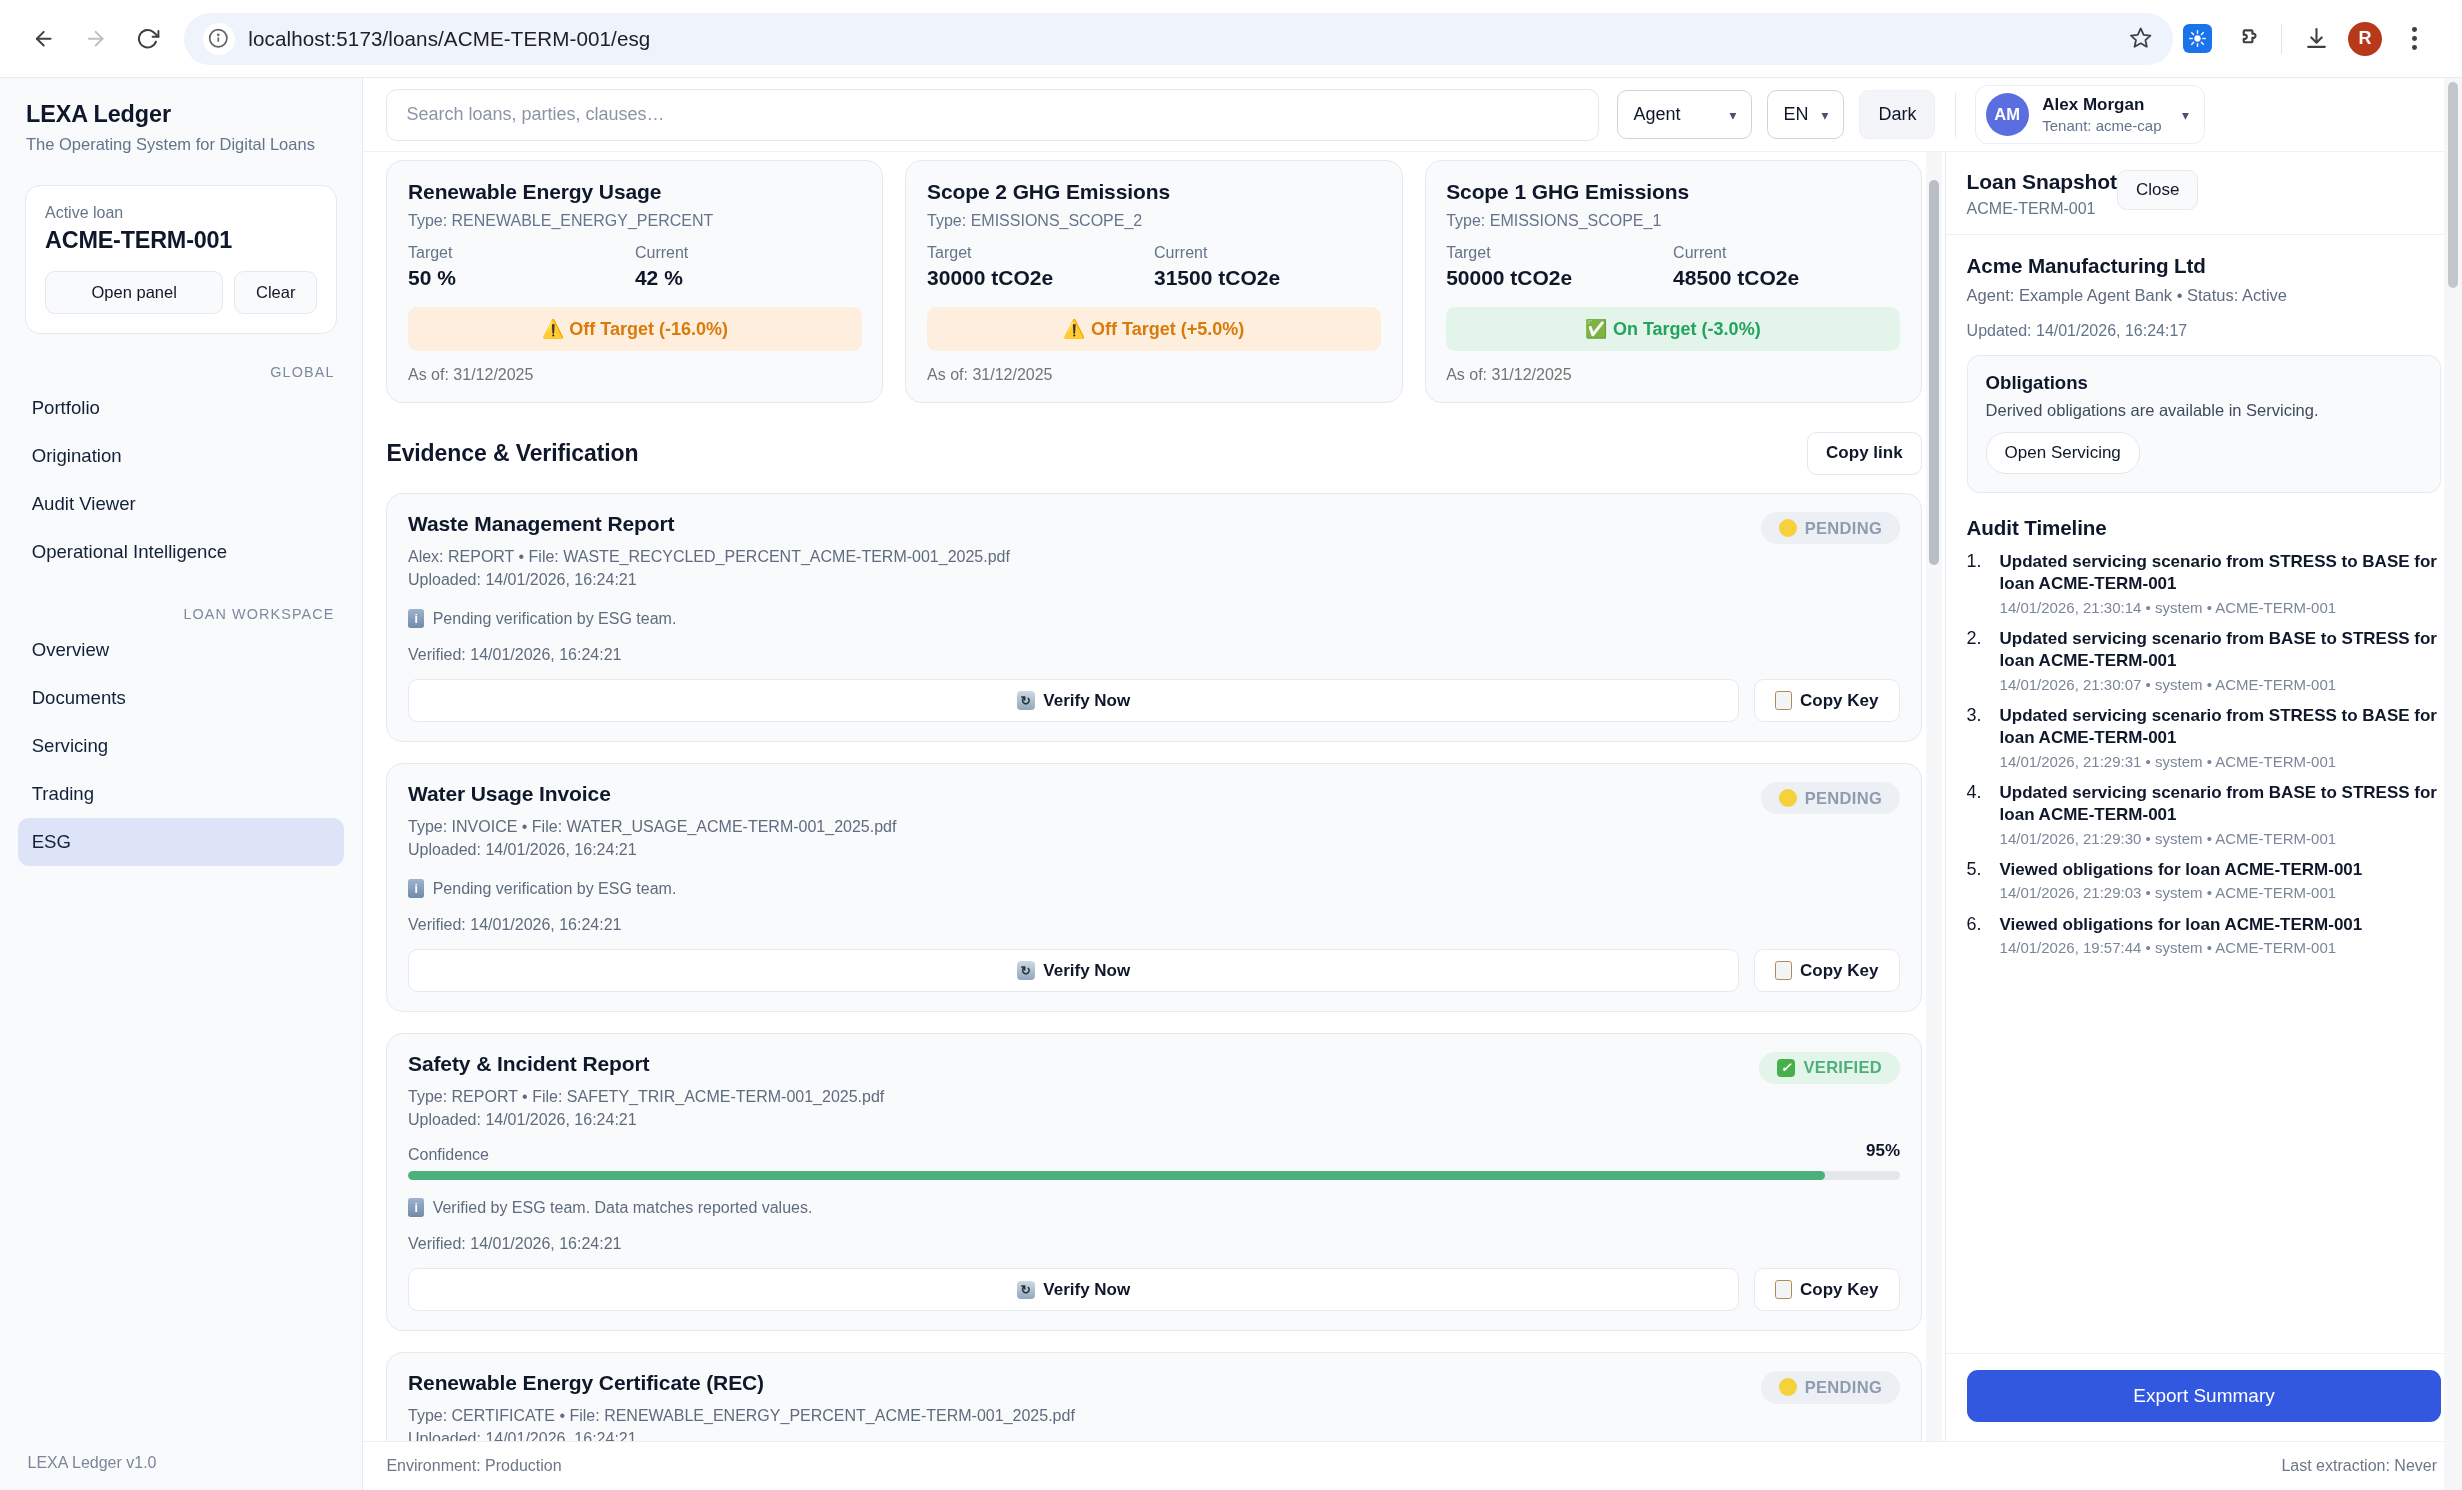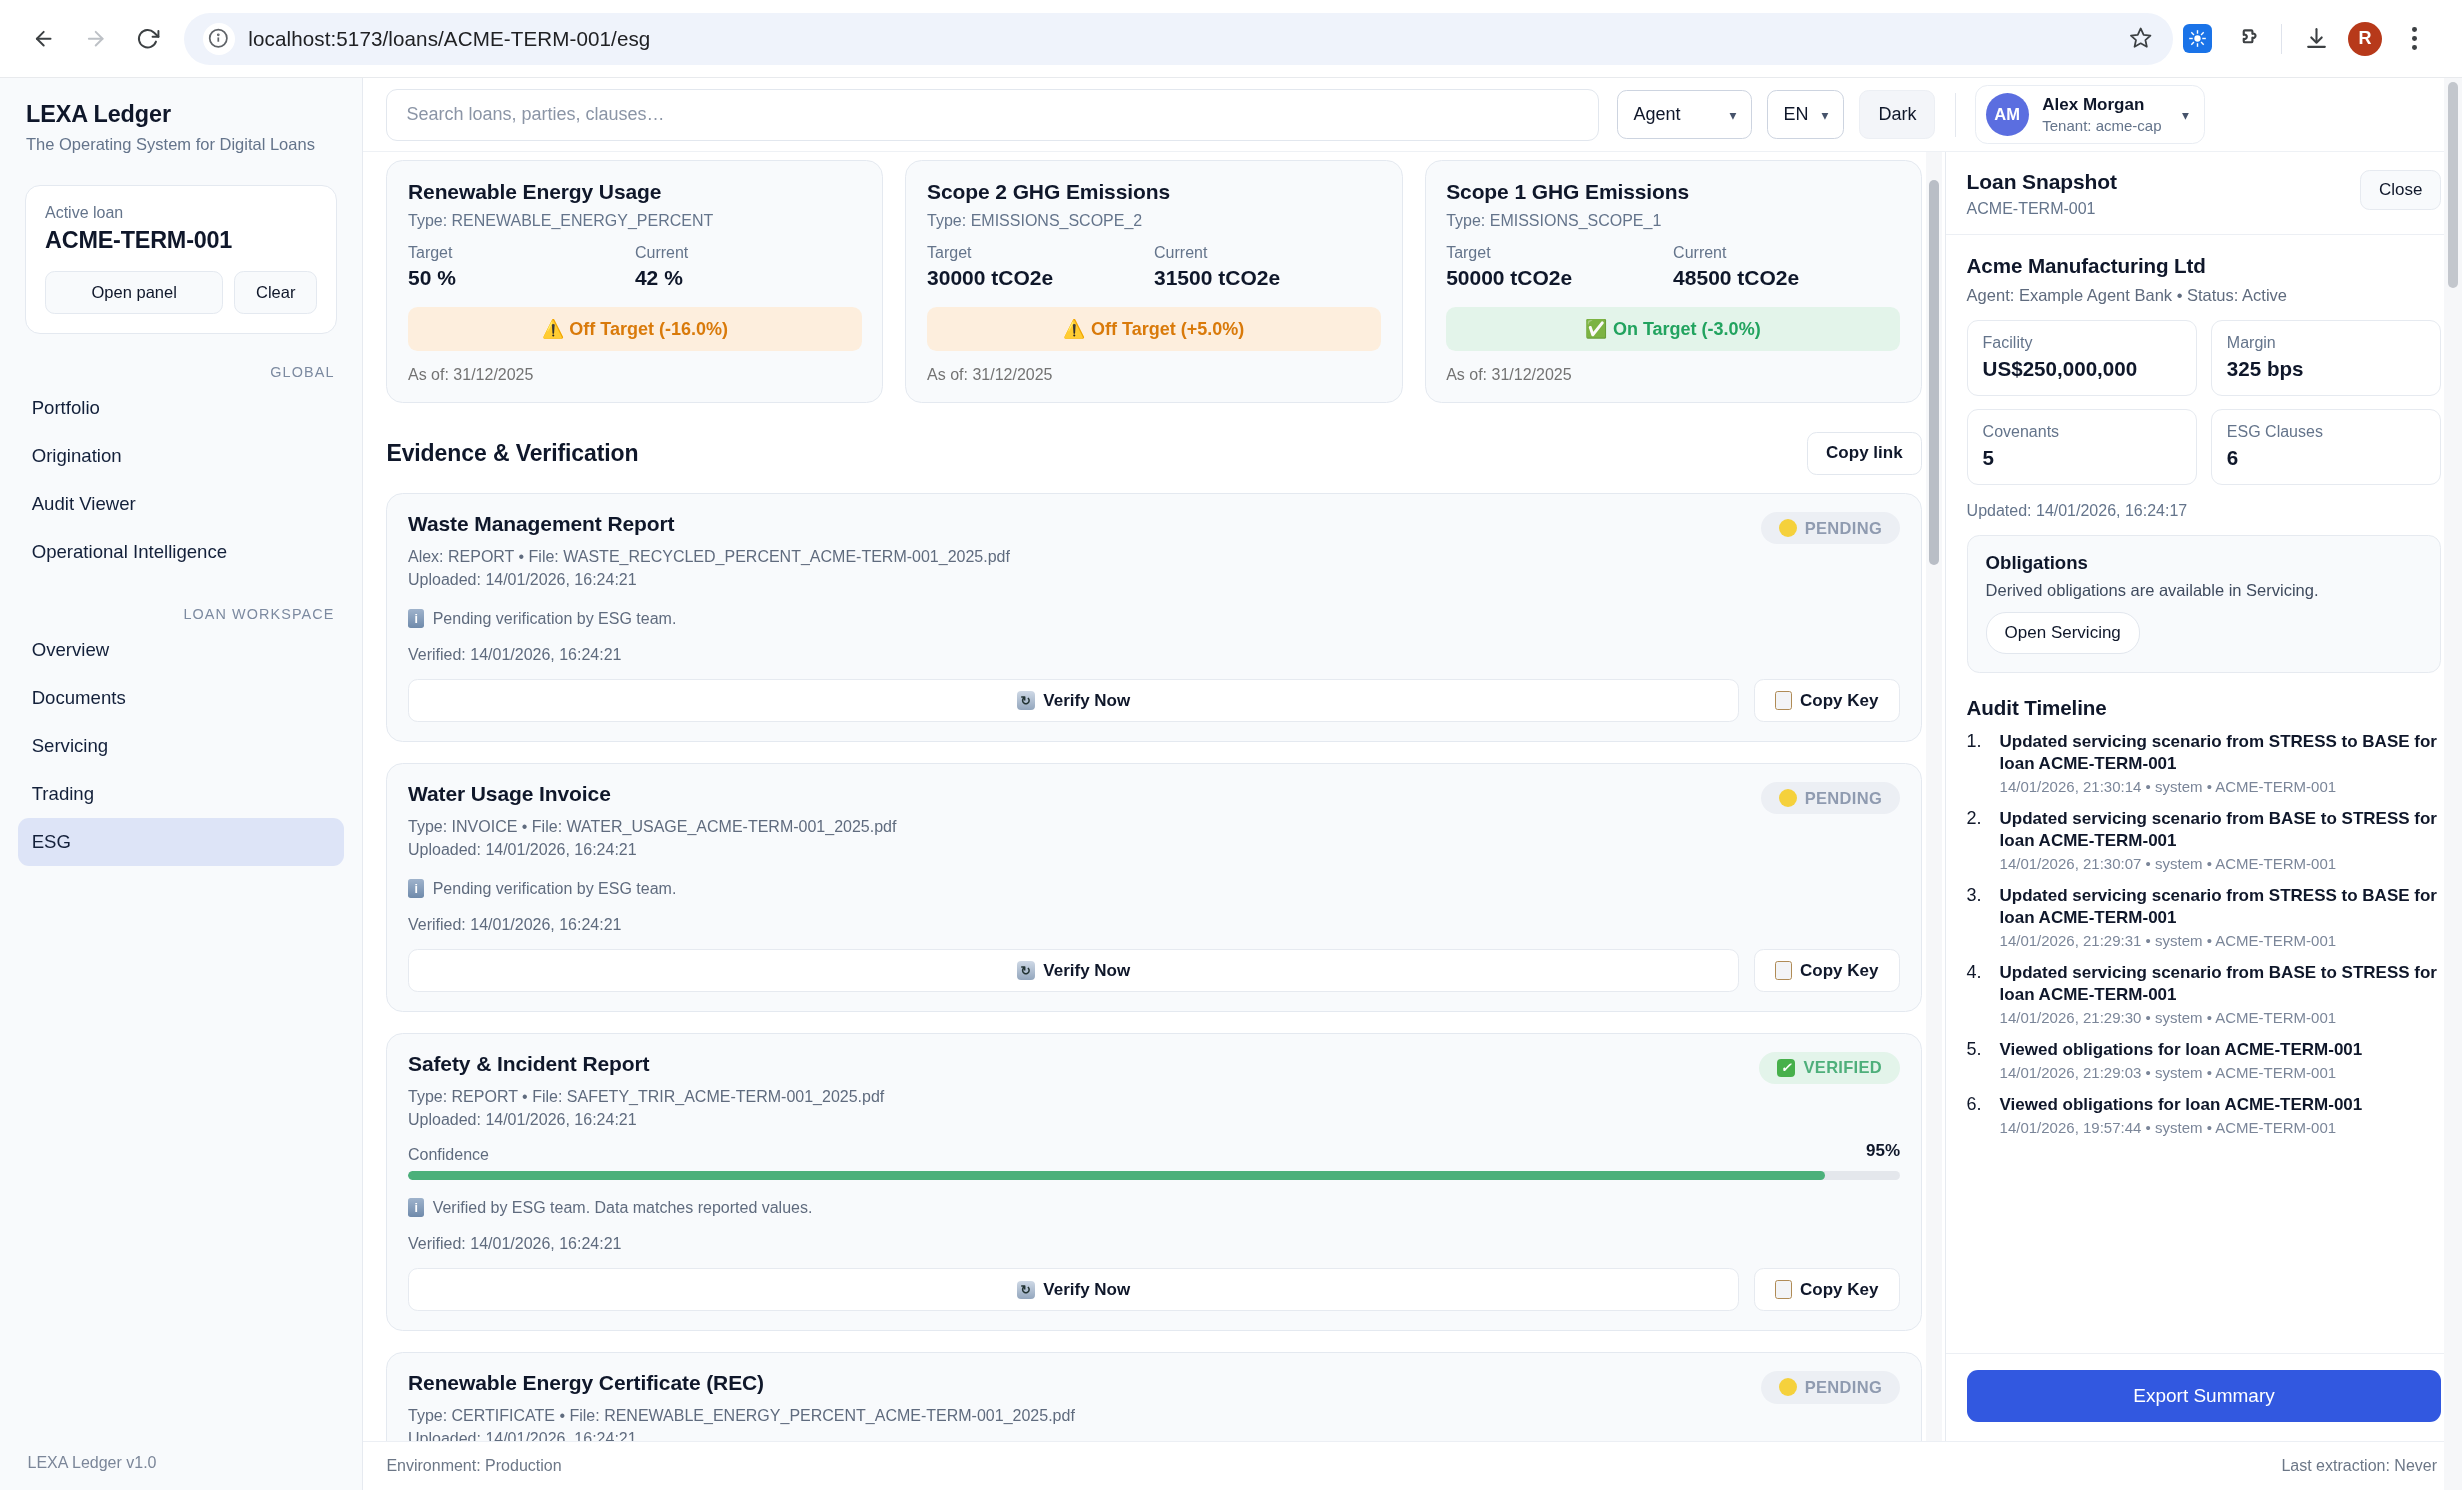--- a/index.html
+++ b/index.html
@@ -380,21 +380,21 @@
     flex: 0 0 517px;
     border-left: 0.7px solid #e6eaf0;
     background: #ffffff;
     display: flex;
     flex-direction: column;
     min-height: 0;
   }
   .rp-head {
     padding: 18px 20.6px 16.5px 20.6px;
     border-bottom: 0.7px solid #eceff4;
-    display: flex; align-items: flex-start; justify-content: space-between;
+    display: flex; align-items: flex-start; 
   }
   .rp-head h2 { font-size: 21px; font-weight: 700; color: #0f172a; letter-spacing: -0.1px; }
   .rp-head .sub { font-size: 16px; color: #64748b; margin-top: 5.5px; }
   .close-btn {
     font-family: inherit;
     background: #f8fafc; border: 0.7px solid #e6eaf0; border-radius: 9.6px;
     font-size: 17px; color: #0f172a; padding: 9px 18px; cursor: pointer;
   }
   .rp-body { flex: 1 1 auto; overflow: hidden; padding: 19px 20.6px 0 20.6px; min-height: 0; }
   .rp-body h3 { font-size: 20.6px; font-weight: 700; color: #0f172a; letter-spacing: -0.1px; }
@@ -805,38 +805,20 @@
             <h2>Loan Snapshot</h2>
             <div class="sub">ACME-TERM-001</div>
           </div>
           <button class="close-btn">Close</button>
         </div>
 
         <div class="rp-body">
           <h3>Acme Manufacturing Ltd</h3>
           <div class="agent-line">Agent: Example Agent Bank • Status: Active</div>
 
-          <div class="stat-grid">
-            <div class="stat-card">
-              <div class="k">Facility</div>
-              <div class="v">US$250,000,000</div>
-            </div>
-            <div class="stat-card">
-              <div class="k">Margin</div>
-              <div class="v">325 bps</div>
-            </div>
-            <div class="stat-card">
-              <div class="k">Covenants</div>
-              <div class="v">5</div>
-            </div>
-            <div class="stat-card">
-              <div class="k">ESG Clauses</div>
-              <div class="v">6</div>
-            </div>
-          </div>
 
           <div class="rp-updated">Updated: 14/01/2026, 16:24:17</div>
 
           <div class="oblig">
             <h4>Obligations</h4>
             <p>Derived obligations are available in Servicing.</p>
             <button>Open Servicing</button>
           </div>
 
           <div class="audit-title">Audit Timeline</div>

